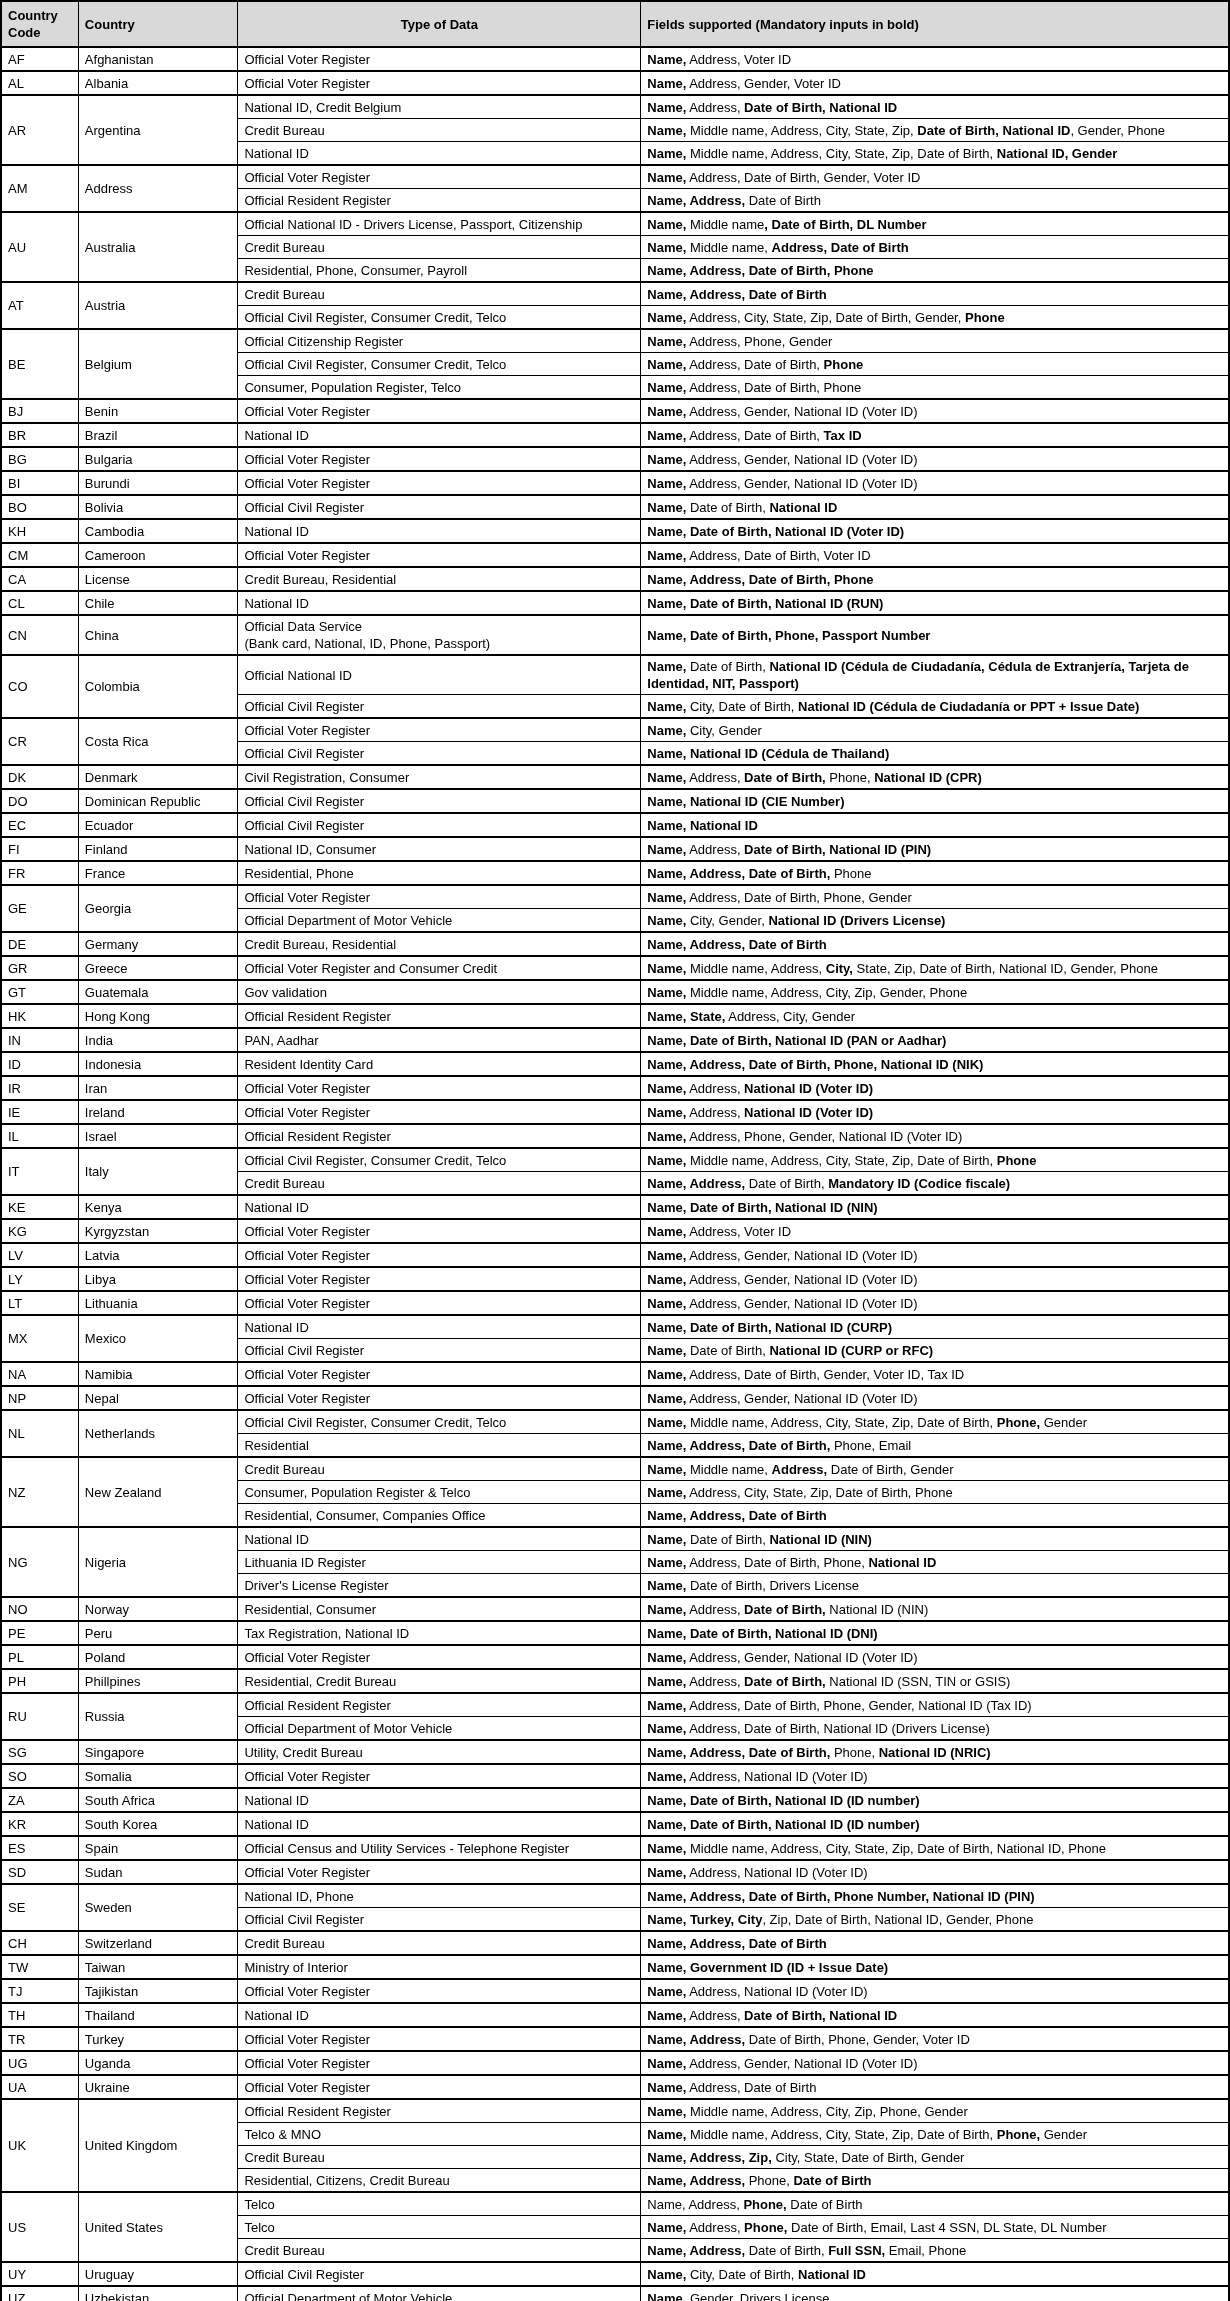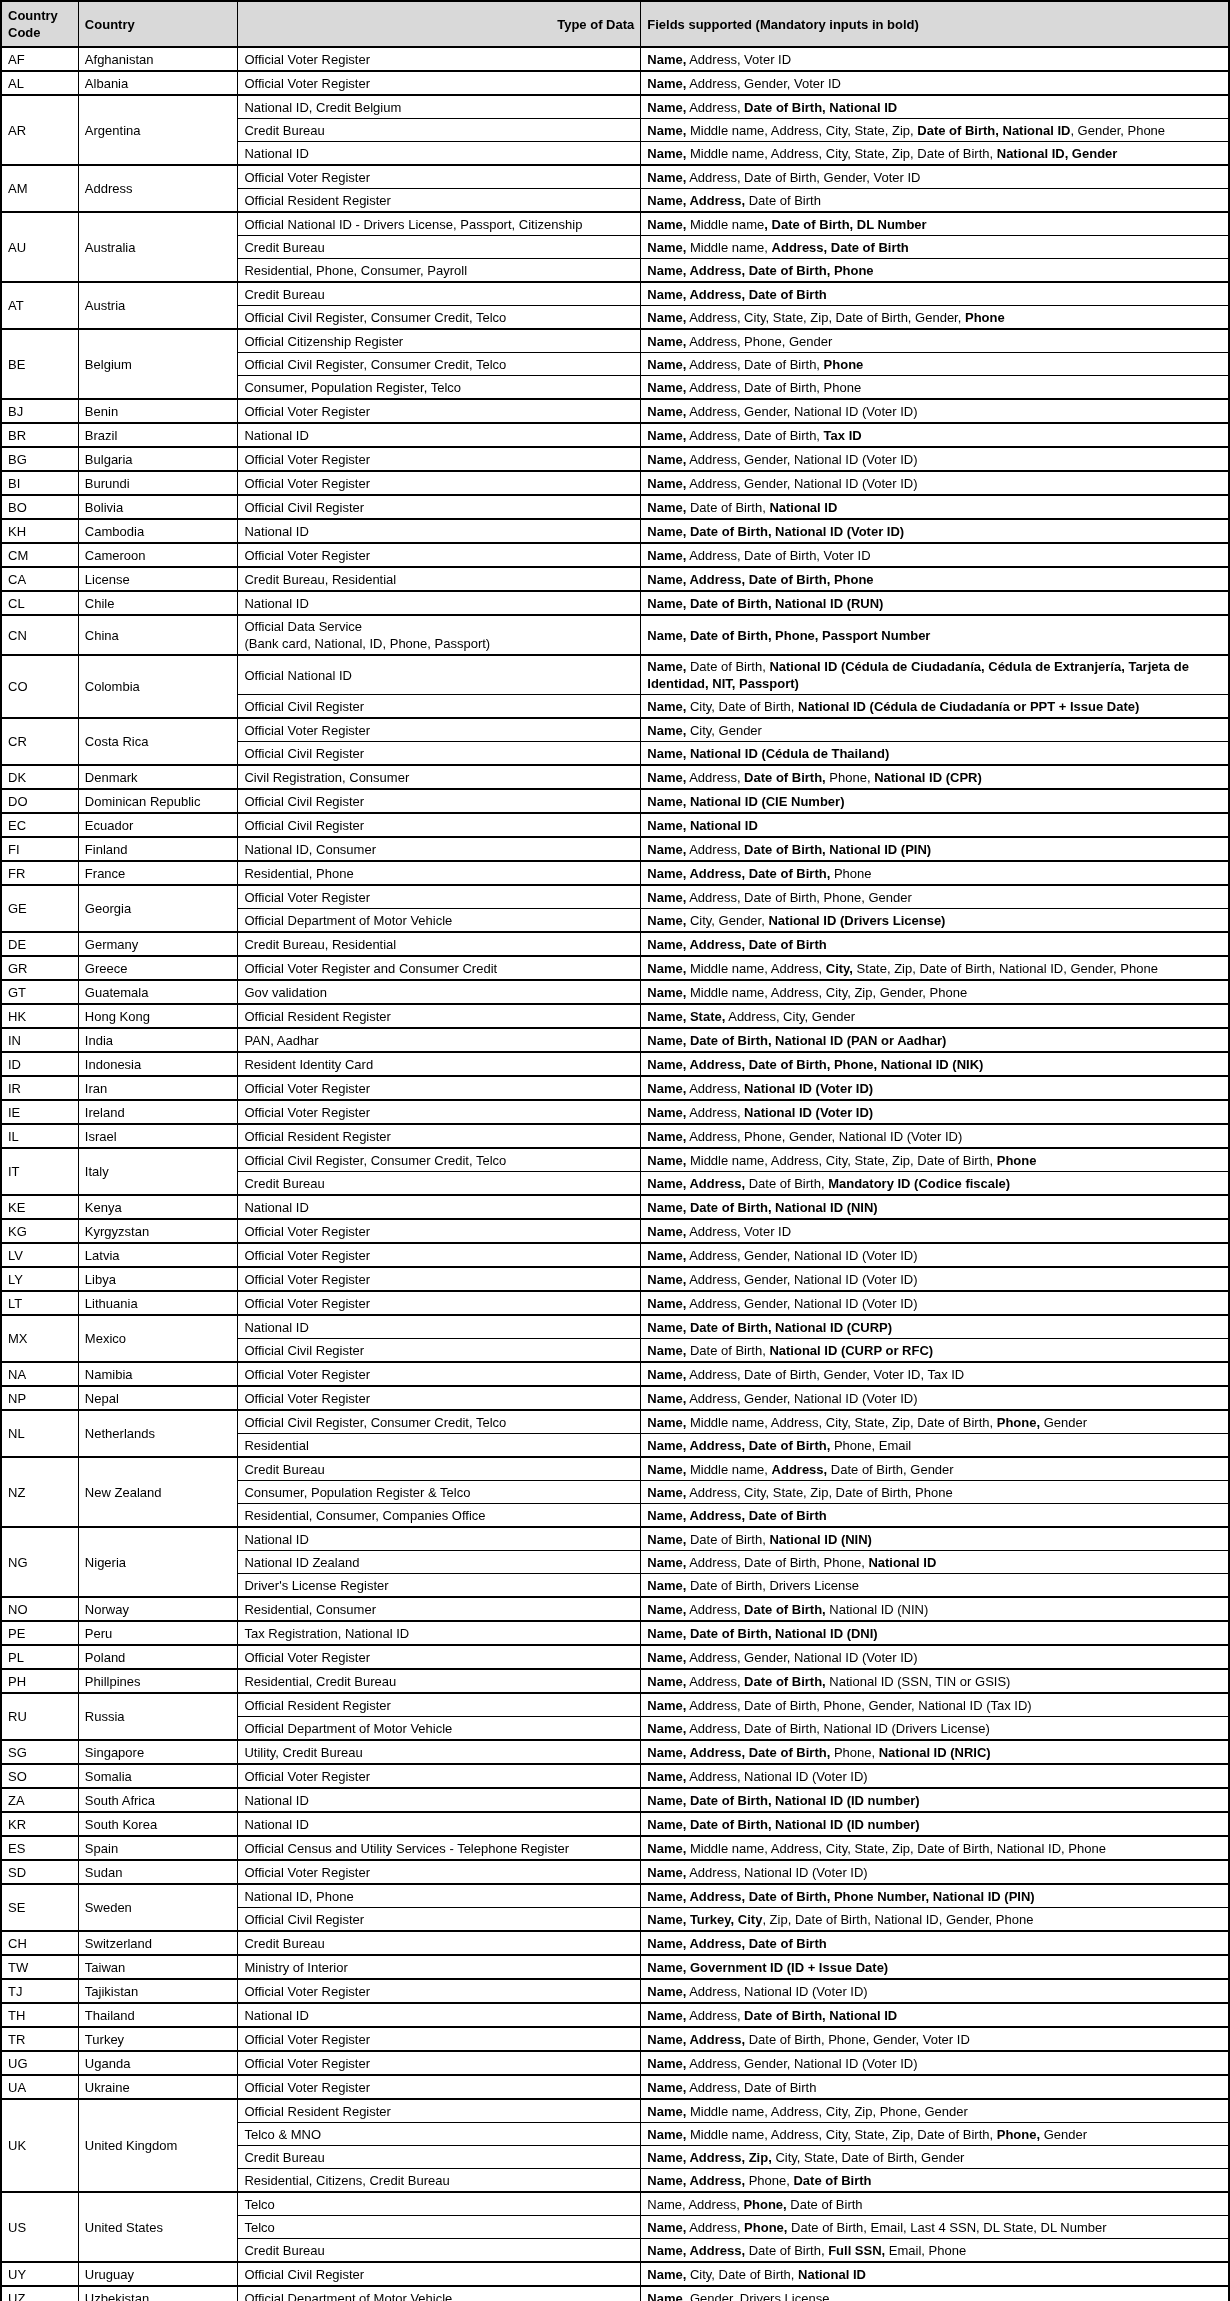--- a/index.html
+++ b/index.html
@@ -26,21 +26,21 @@
     vertical-align: middle;
     text-align: left;
     overflow: hidden;
   }
   thead th {
     background: #d9d9d9;
     font-weight: 700;
     height: 38px;
     padding: 3px 6px;
   }
-  thead th.center { text-align: right; }
+  thead th.center { text-align: center; }
   tbody td { height: 18px; }
   td.col-type { white-space: pre-line; }
   td.col-fields b { font-weight: 700; }
   tr.group-start td { border-top: 2px solid #000; }
 </style>
 </head>
 <body>
 
 <div class="page">
   <table class="data-table">
@@ -394,21 +394,21 @@
           <td class="col-type">Residential, Consumer, Companies Office</td>
           <td class="col-fields"><b>Name, Address, Date of Birth</b></td>
         </tr>
         <tr class="group-start">
           <td class="col-code" rowspan="3">NG</td>
           <td class="col-country" rowspan="3">Nigeria</td>
           <td class="col-type">National ID</td>
           <td class="col-fields"><b>Name,</b> Date of Birth, <b>National ID (NIN)</b></td>
         </tr>
         <tr>
-          <td class="col-type">National ID Zealand</td>
+          <td class="col-type">Lithuania ID Register</td>
           <td class="col-fields"><b>Name,</b> Address, Date of Birth, Phone, <b>National ID</b></td>
         </tr>
         <tr>
           <td class="col-type">Driver's License Register</td>
           <td class="col-fields"><b>Name,</b> Date of Birth, Drivers License</td>
         </tr>
         <tr class="group-start">
           <td class="col-code" rowspan="1">NO</td>
           <td class="col-country" rowspan="1">Norway</td>
           <td class="col-type">Residential, Consumer</td>

